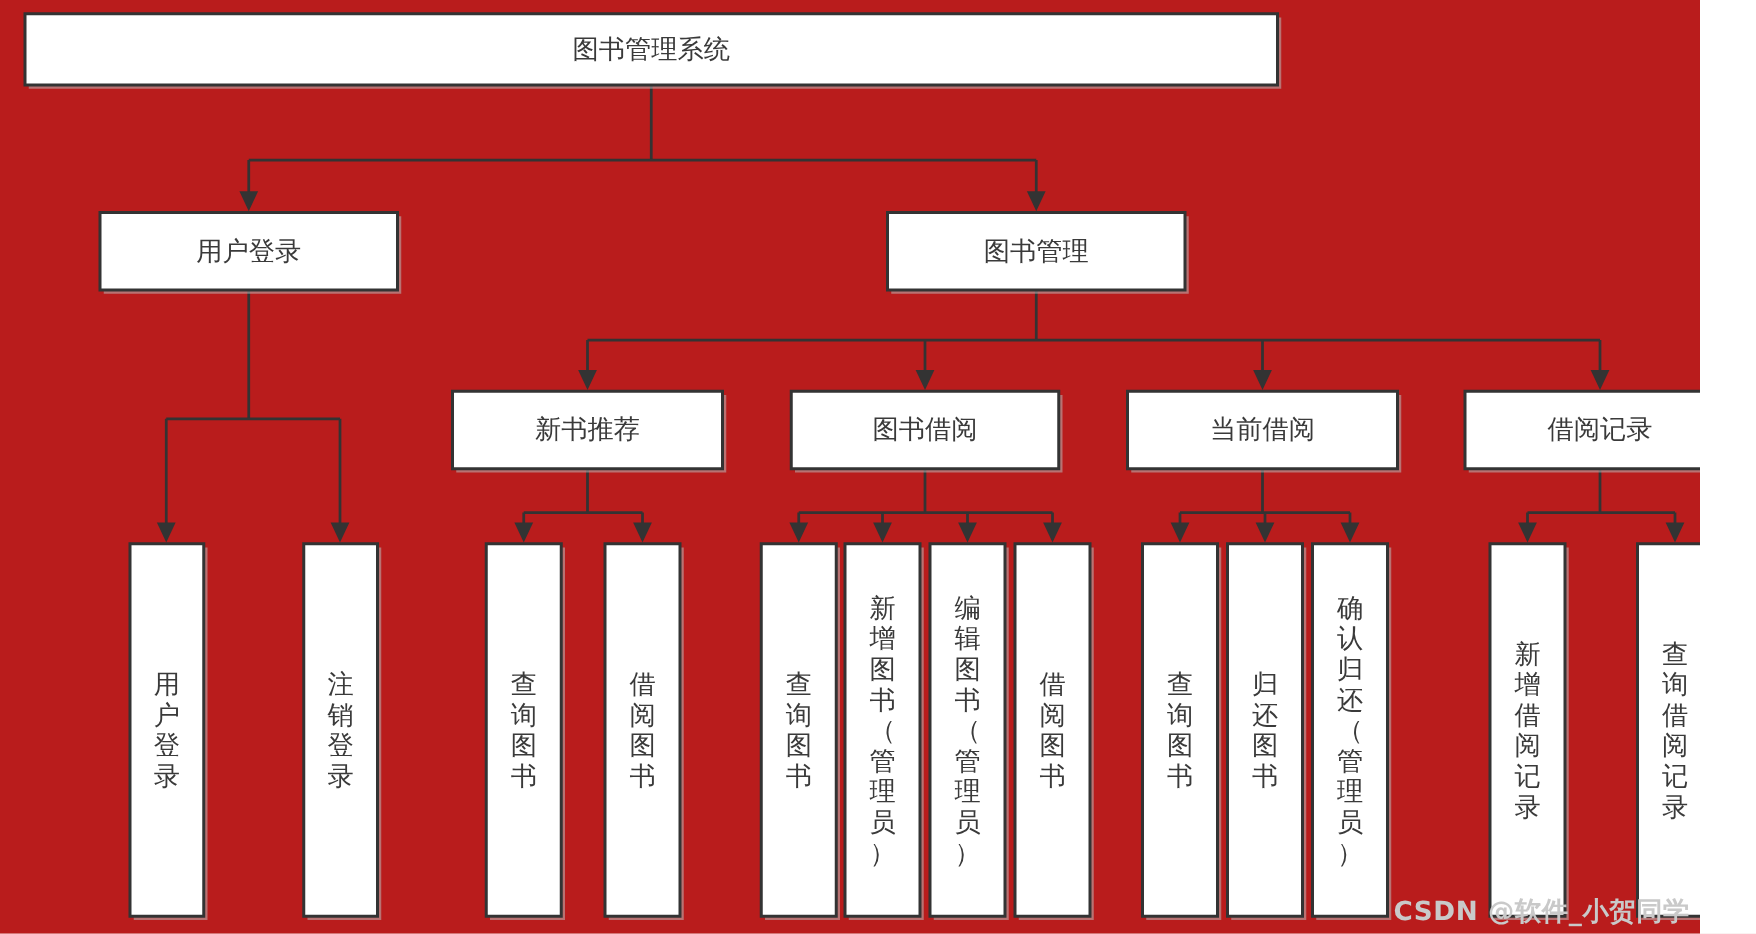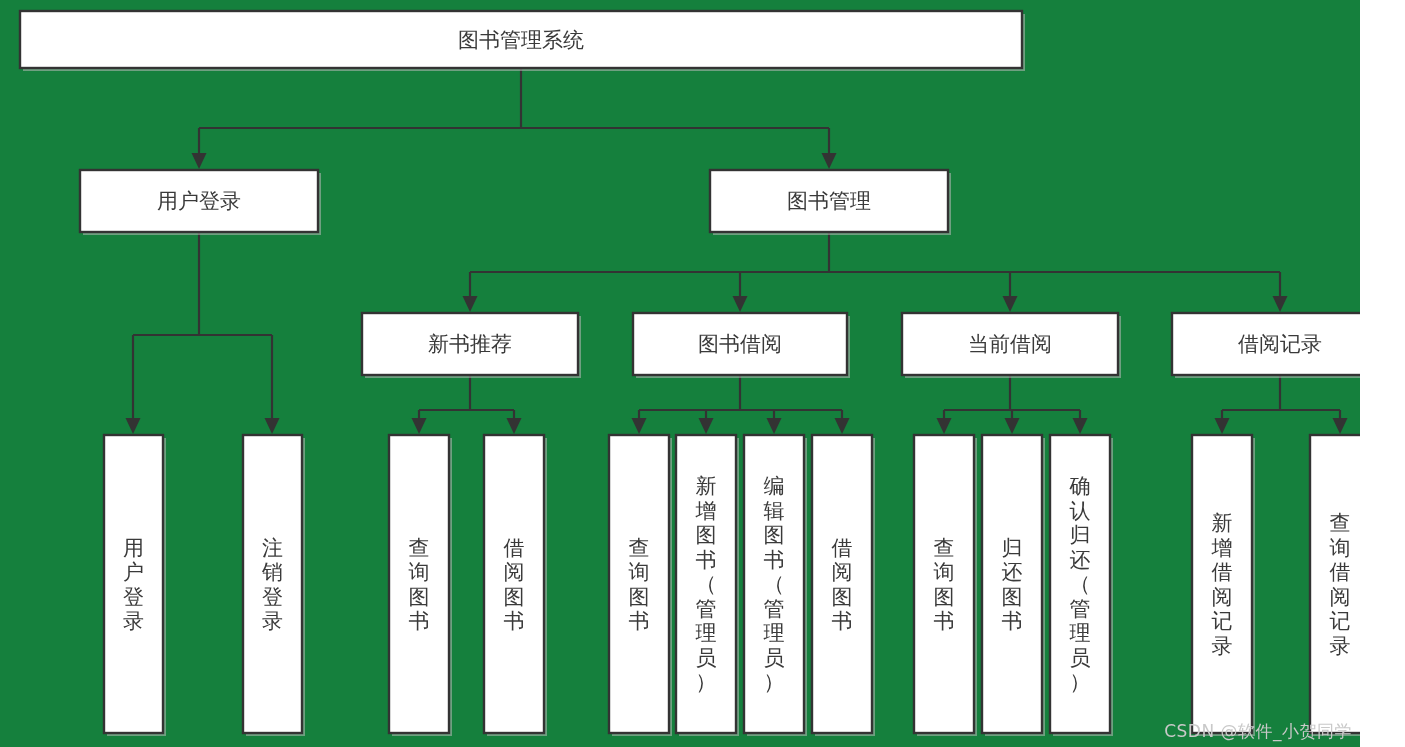--- a/index.html
+++ b/index.html
@@ -8,21 +8,21 @@
     padding: 0;
     background: #ffffff;
   }
   body {
     font-family: "DejaVu Sans", "Liberation Sans", sans-serif;
   }
   #diagram-root {
     position: relative;
     width: 1360px;
     height: 747px;
-    background: #15803d;
+    background: #b91c1c;
     overflow: hidden;
   }
   svg.diagram-canvas {
     position: absolute;
     left: 0;
     top: 0;
     width: 1405px;
     height: 747px;
     display: block;
   }
@@ -55,25 +55,26 @@
     fill: #3a3a3a;
     font-family: "DejaVu Sans", "Liberation Sans", sans-serif;
     font-size: 21px;
     text-anchor: middle;
   }
   .watermark {
     position: absolute;
     right: 8px;
     bottom: 4px;
     color: #c9c9c9;
-    font-size: 17px;
+    font-size: 21px;
     font-family: "DejaVu Sans", "Liberation Sans", sans-serif;
     white-space: nowrap;
     user-select: none;
     letter-spacing: 0.5px;
+    font-weight: bold;
   }
 </style>
 </head>
 <body>
 
 <div id="diagram-root">
   <svg class="diagram-canvas" viewBox="0 0 1405 747">
     <g id="connector-layer">
         <line x1="521" y1="68" x2="521" y2="128" class="connector"></line>
         <line x1="199" y1="128" x2="829" y2="128" class="connector"></line>

